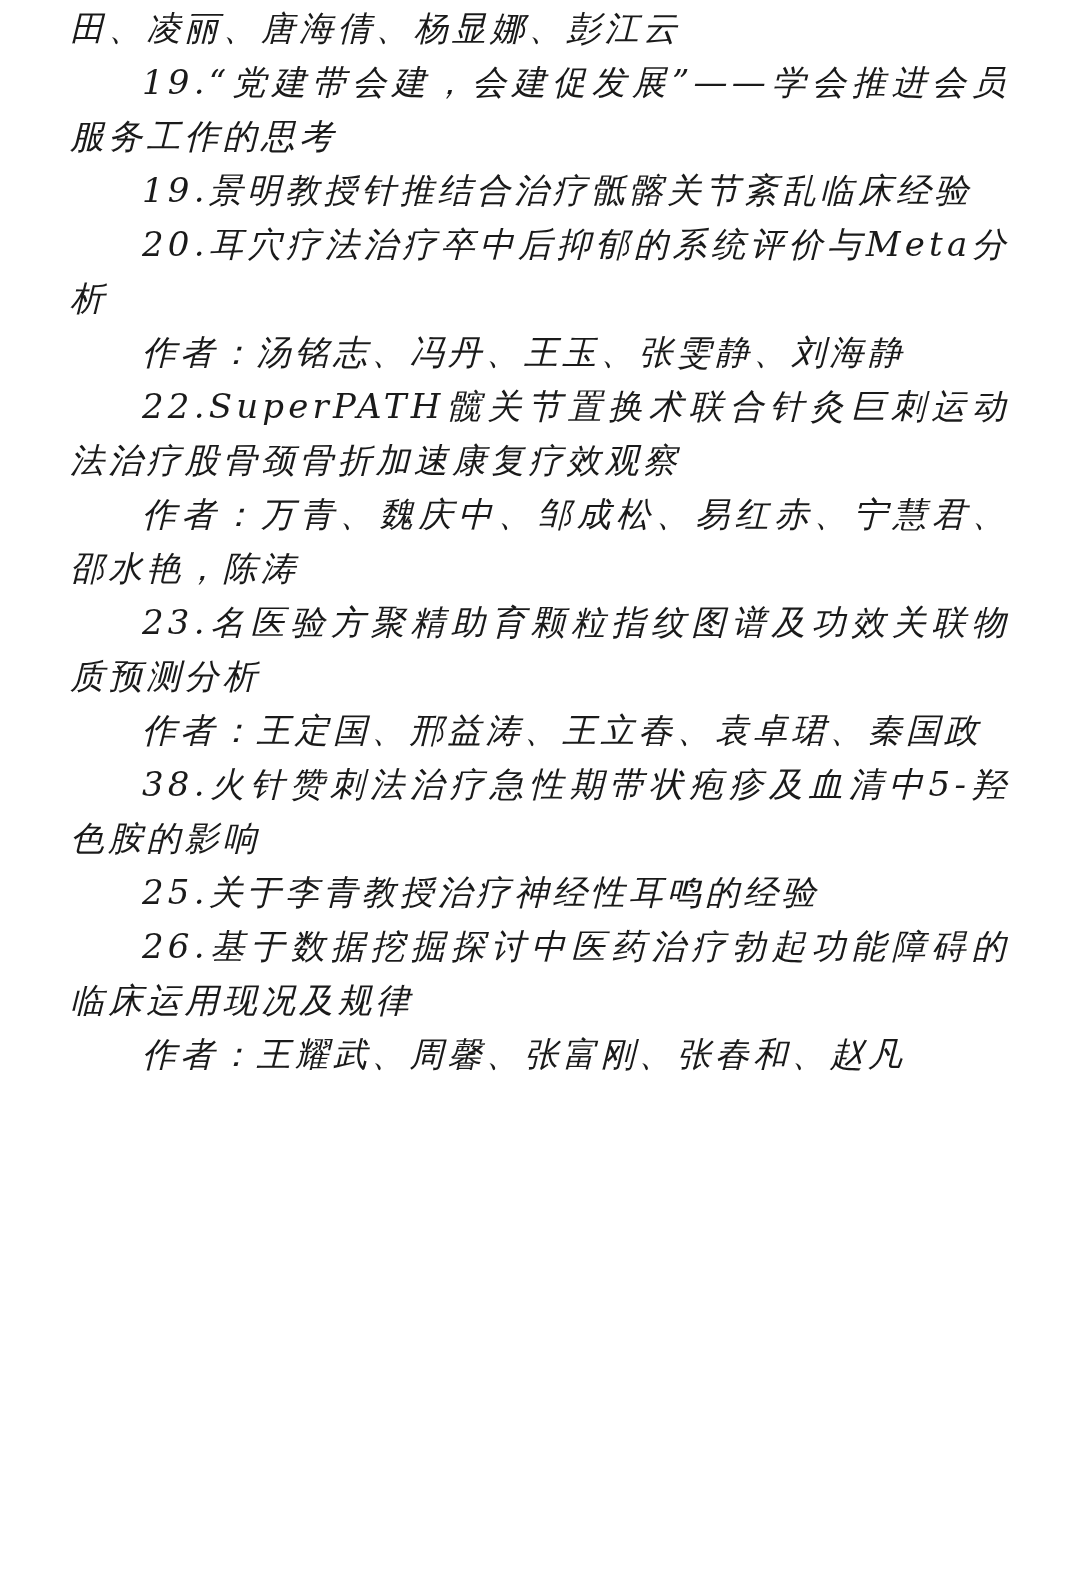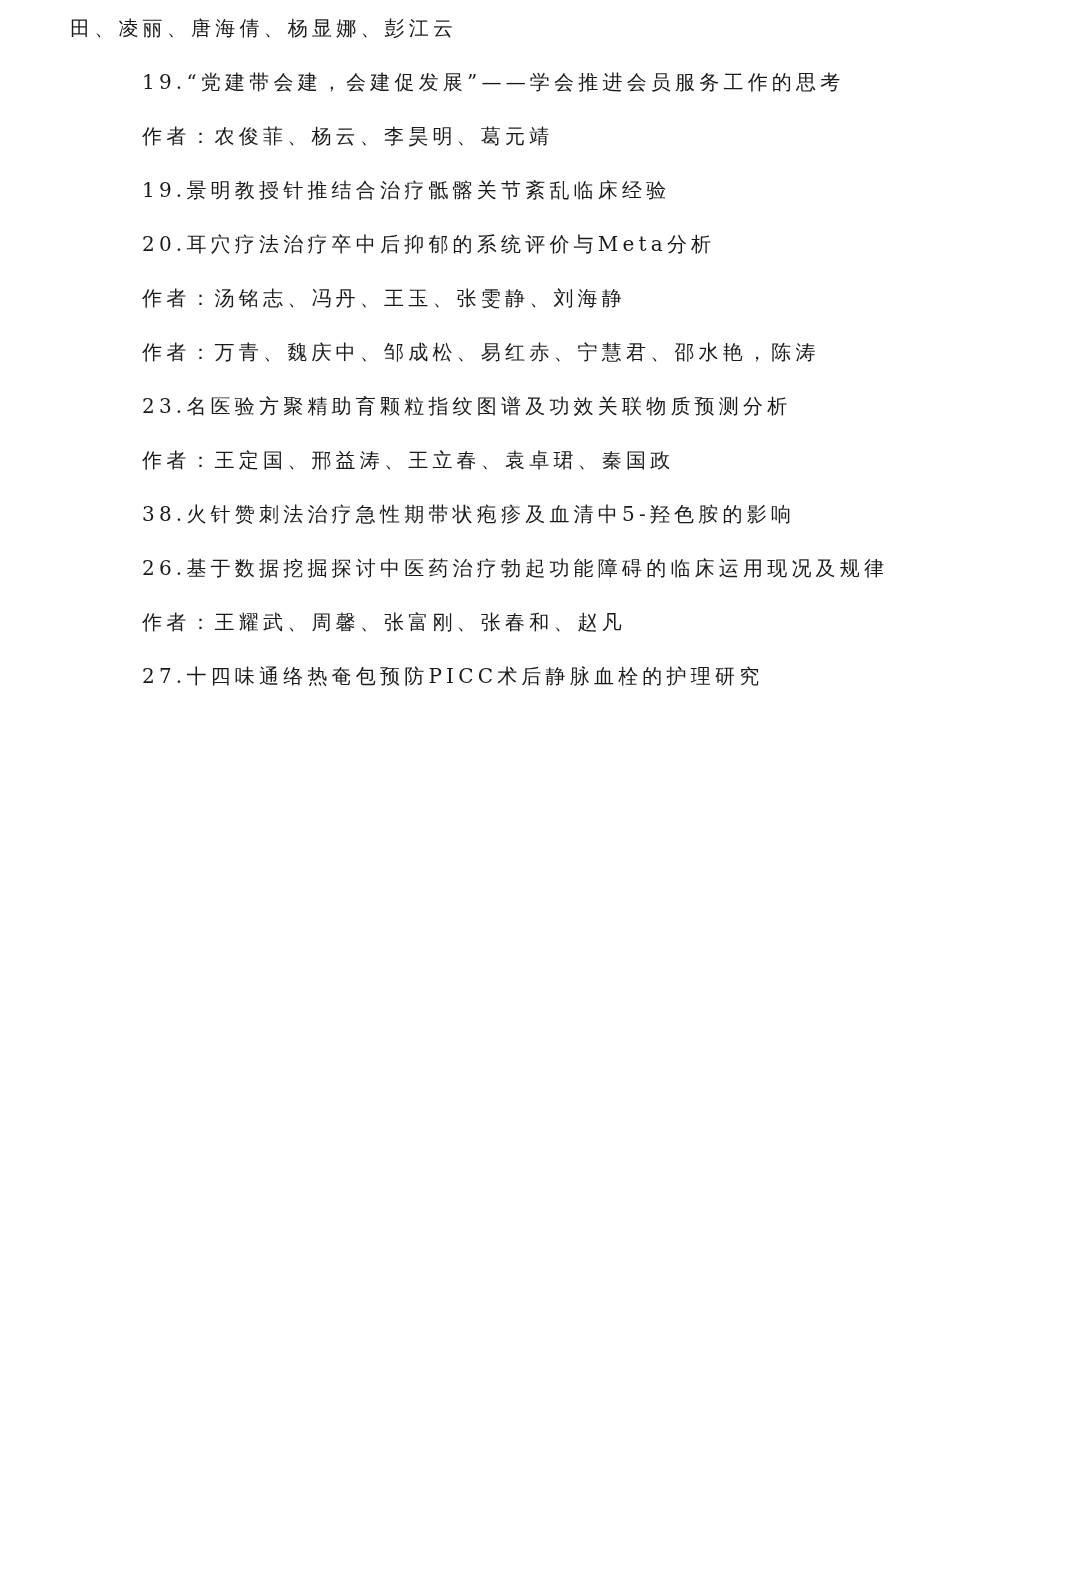--- a/index.html
+++ b/index.html
@@ -13,55 +13,56 @@
       overflow: hidden;
       position: relative;
       font-family: "DejaVu Serif", "Liberation Serif", serif;
       color: #1a1a1a;
     }
     .page {
       position: absolute;
       left: 70px;
       top: 1px;
       width: 940px;
-      font-size: 20px;
+      font-size: 34px;
       line-height: 54px;
       letter-spacing: 4.2px;
+      font-style: italic;
     }
     .para {
       margin: 0;
       padding: 0;
       text-indent: 72px;
       text-align: justify;
       word-break: break-all;
     }
     .para.noindent {
       text-indent: 0;
     }
   </style>
 </head>
 <body>
 
 <div class="page">
   <p class="para noindent">田、凌丽、唐海倩、杨显娜、彭江云</p>
 
   <p class="para">19.“党建带会建，会建促发展”——学会推进会员服务工作的思考</p>
-  <p class="para">作者：农俊菲、杨云、李昊明、葛元靖</p>
 
   <p class="para">19.景明教授针推结合治疗骶髂关节紊乱临床经验</p>
 
   <p class="para">20.耳穴疗法治疗卒中后抑郁的系统评价与Meta分析</p>
   <p class="para">作者：汤铭志、冯丹、王玉、张雯静、刘海静</p>
 
 
+  <p class="para">22.SuperPATH髋关节置换术联合针灸巨刺运动法治疗股骨颈骨折加速康复疗效观察</p>
   <p class="para">作者：万青、魏庆中、邹成松、易红赤、宁慧君、邵水艳，陈涛</p>
 
   <p class="para">23.名医验方聚精助育颗粒指纹图谱及功效关联物质预测分析</p>
   <p class="para">作者：王定国、邢益涛、王立春、袁卓珺、秦国政</p>
 
   <p class="para">38.火针赞刺法治疗急性期带状疱疹及血清中5-羟色胺的影响</p>
 
+  <p class="para">25.关于李青教授治疗神经性耳鸣的经验</p>
 
   <p class="para">26.基于数据挖掘探讨中医药治疗勃起功能障碍的临床运用现况及规律</p>
   <p class="para">作者：王耀武、周馨、张富刚、张春和、赵凡</p>
 
-  <p class="para">27.十四味通络热奄包预防PICC术后静脉血栓的护理研究</p>
 </div>
 
 </body></html>

